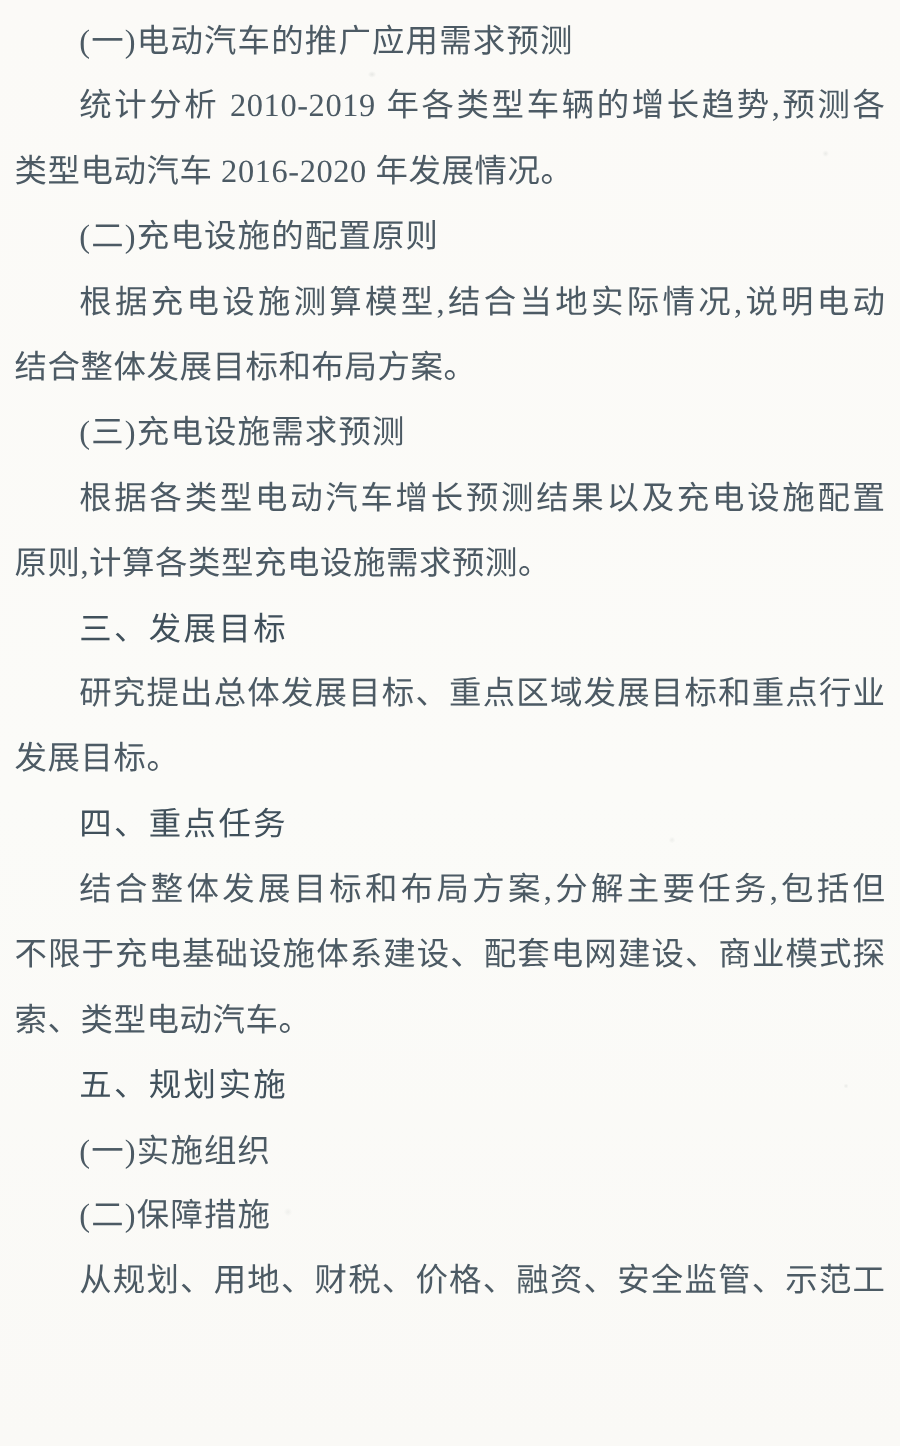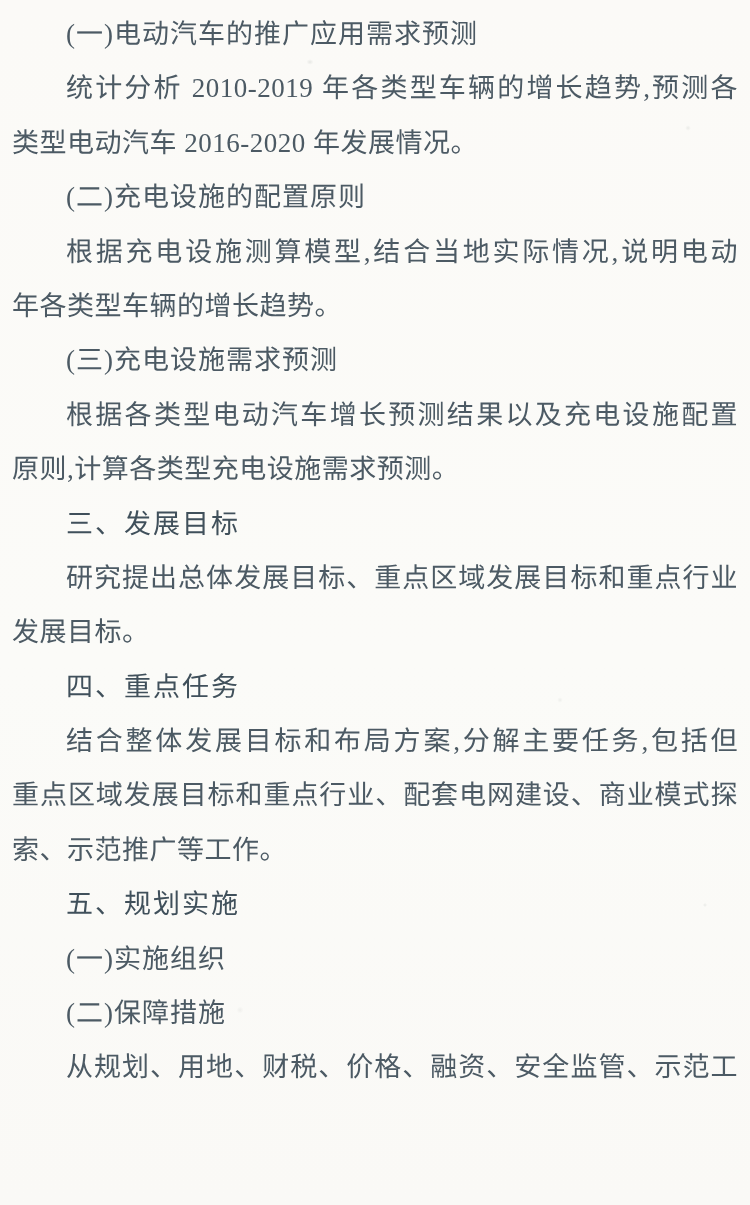--- a/index.html
+++ b/index.html
@@ -57,28 +57,28 @@
 </style>
 </head>
 <body>
 
 <div class="page">
   <div class="line sub  indent">(一)电动汽车的推广应用需求预测</div>
   <div class="line body indent fill">统计分析 2010-2019 年各类型车辆的增长趋势,预测各</div>
   <div class="line body">类型电动汽车 2016-2020 年发展情况。</div>
   <div class="line sub  indent">(二)充电设施的配置原则</div>
   <div class="line body indent fill">根据充电设施测算模型,结合当地实际情况,说明电动</div>
-  <div class="line body">年各类型车辆的增长趋势。</div>
+  <div class="line body">结合整体发展目标和布局方案。</div>
   <div class="line sub  indent">(三)充电设施需求预测</div>
   <div class="line body indent fill">根据各类型电动汽车增长预测结果以及充电设施配置</div>
   <div class="line body">原则,计算各类型充电设施需求预测。</div>
   <div class="line head indent">三、发展目标</div>
   <div class="line body indent fill">研究提出总体发展目标、重点区域发展目标和重点行业</div>
   <div class="line body">发展目标。</div>
   <div class="line head indent">四、重点任务</div>
   <div class="line body indent fill">结合整体发展目标和布局方案,分解主要任务,包括但</div>
-  <div class="line body fill">重点区域发展目标和重点行业、配套电网建设、商业模式探</div>
-  <div class="line body">索、示范推广等工作。</div>
+  <div class="line body fill">不限于充电基础设施体系建设、配套电网建设、商业模式探</div>
+  <div class="line body">索、类型电动汽车。</div>
   <div class="line head indent">五、规划实施</div>
   <div class="line sub  indent">(一)实施组织</div>
   <div class="line sub  indent">(二)保障措施</div>
   <div class="line body indent fill">从规划、用地、财税、价格、融资、安全监管、示范工</div>
 </div>
 
 </body></html>

